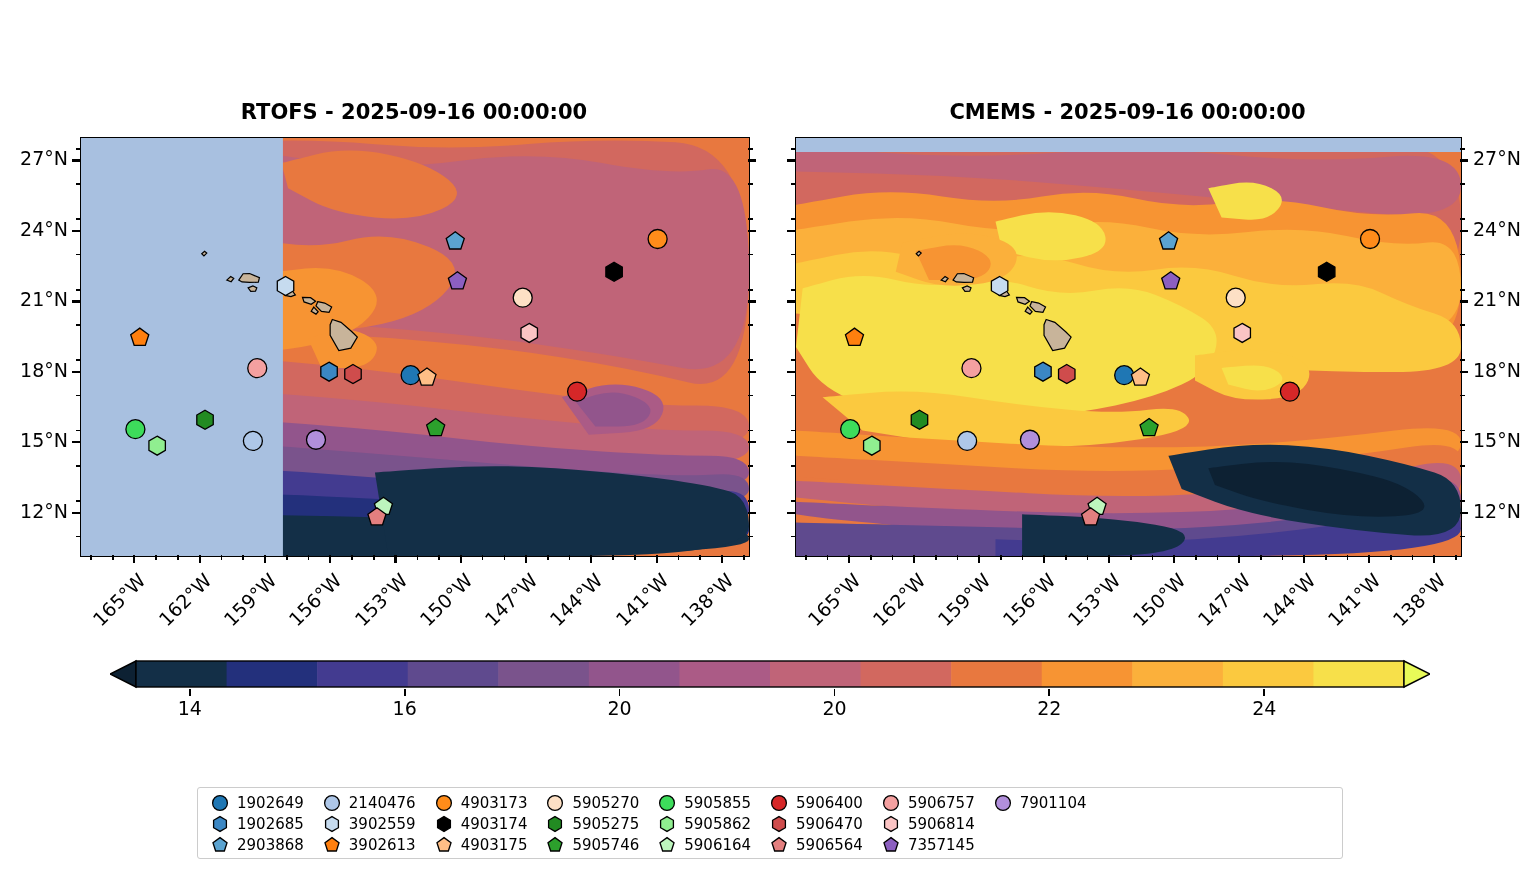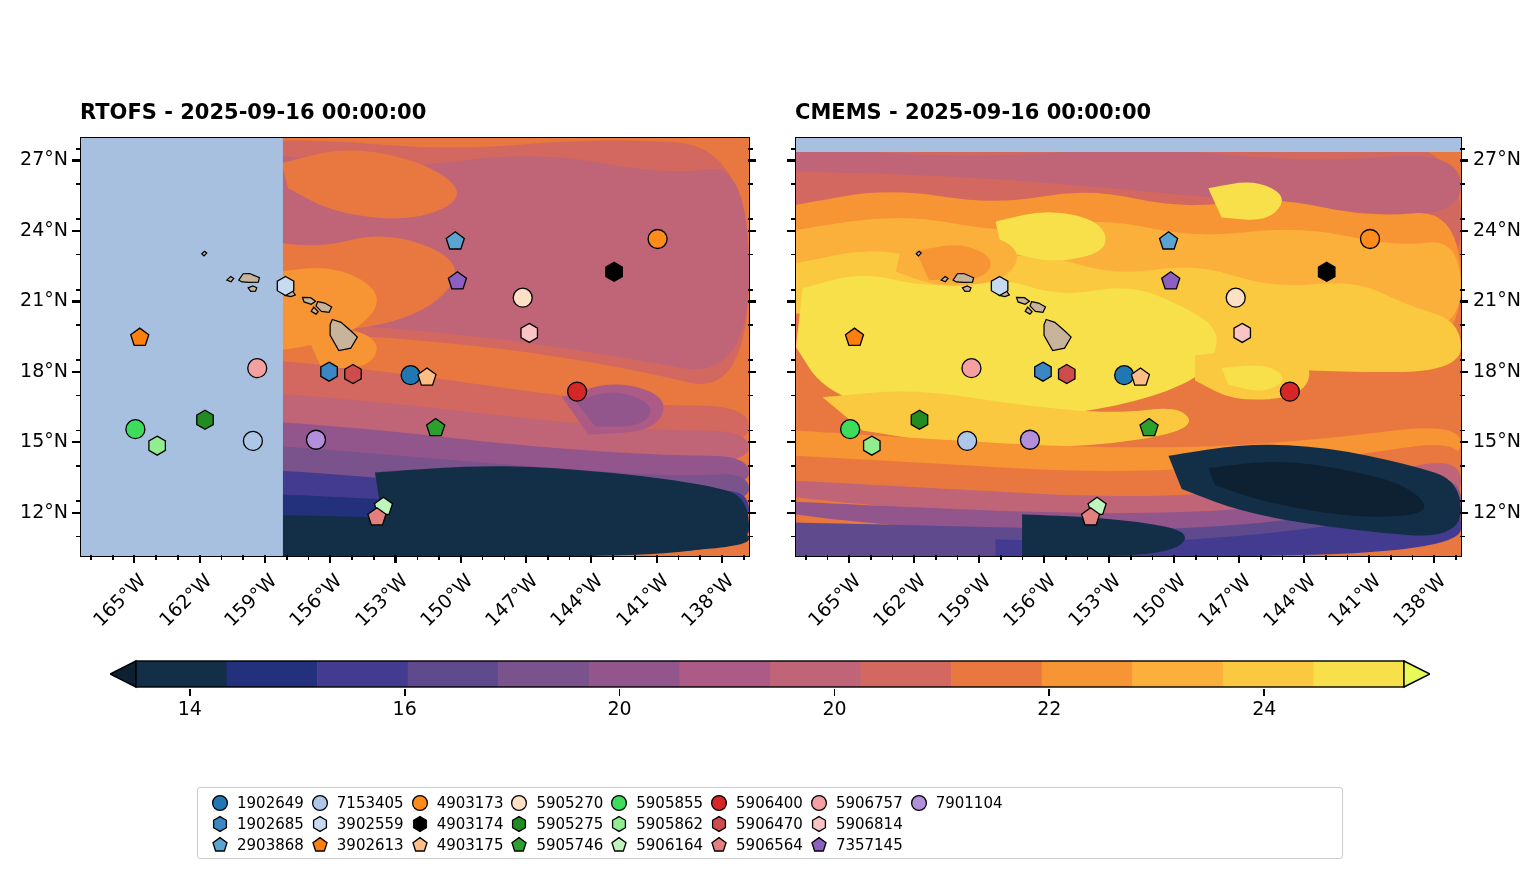--- a/index.html
+++ b/index.html
@@ -1,21 +1,21 @@
 <!DOCTYPE html>
 <html><head>
 <meta charset="utf-8">
 <style>
   html,body{margin:0;padding:0;background:#ffffff;}
   body{width:1540px;height:889px;position:relative;overflow:hidden;
        font-family:"DejaVu Sans","Liberation Sans",sans-serif;color:#000;}
   .fig{position:absolute;inset:0;}
   #figtitle{position:absolute;left:0;top:6px;width:1540px;text-align:center;
             font-size:34px;font-weight:bold;letter-spacing:.2px;}
-  .paneltitle{position:absolute;font-size:21px;font-weight:bold;text-align:left;}
+  .paneltitle{position:absolute;font-size:21px;font-weight:bold;text-align:center;}
   #t-left{left:80px;top:100px;width:668px;}
   #t-right{left:795px;top:100px;width:665px;}
   .axbox{position:absolute;border:1.6px solid #000;overflow:hidden;background:#a8c0e0;}
   #ax-left{left:80px;top:137px;width:668px;height:418px;}
   #ax-right{left:795px;top:137px;width:665px;height:418px;}
   .axsvg{position:absolute;left:0;top:0;width:100%;height:100%;display:block;}
   .ticklabel{position:absolute;font-size:19px;white-space:nowrap;}
   .ylab-l{text-align:right;}
   .lonlab{position:absolute;font-size:19px;white-space:nowrap;
           transform:rotate(-45deg);transform-origin:100% 0;text-align:right;}
@@ -23,21 +23,21 @@
   #cbarwrap{position:absolute;left:110px;top:659px;width:1320px;height:30px;}
   .cblabel{position:absolute;font-size:19px;text-align:center;}
   #cbtitle{position:absolute;left:0;top:716px;width:1540px;text-align:center;
            font-size:21px;font-weight:bold;}
   #searchwin{position:absolute;left:0;top:745px;width:1540px;text-align:center;
              font-size:15px;font-weight:bold;font-style:italic;}
   #legend{position:absolute;left:197px;top:787px;width:1146px;height:72px;
           border:1px solid #ccc;border-radius:3px;background:#fff;box-sizing:border-box;}
   #legendgrid{position:absolute;left:6px;top:4px;display:grid;
               grid-template-columns:repeat(5,1fr);grid-auto-flow:column;
-              grid-template-rows:repeat(3,21px);column-gap:0px;}
+              grid-template-rows:repeat(3,21px);column-gap:12px;}
   .legitem{display:flex;align-items:center;gap:7px;padding-left:6px;}
   .legitem svg{flex:0 0 auto;}
   .legtext{font-size:15px;white-space:nowrap;}
 </style>
 </head>
 <body>
 
 <div class="fig">
 
 
@@ -395,21 +395,21 @@
         <div class="legitem">
           <svg width="20" height="20" viewBox="0 0 20 20">
             <polygon points="10.00,2.60 17.04,7.71 14.35,15.99 5.65,15.99 2.96,7.71" fill="#5ba3d0" stroke="#000" stroke-width="1.3"></polygon>
           </svg>
           <span class="legtext">2903868</span>
         </div>
         <div class="legitem">
           <svg width="20" height="20" viewBox="0 0 20 20">
             <circle cx="10" cy="10" r="7.4" fill="#aec7e8" stroke="#000" stroke-width="1.3"></circle>
           </svg>
-          <span class="legtext">7153405</span>
+          <span class="legtext">2140476</span>
         </div>
         <div class="legitem">
           <svg width="20" height="20" viewBox="0 0 20 20">
             <polygon points="10.00,2.60 16.41,6.30 16.41,13.70 10.00,17.40 3.59,13.70 3.59,6.30" fill="#c6dbef" stroke="#000" stroke-width="1.3"></polygon>
           </svg>
           <span class="legtext">3902559</span>
         </div>
         <div class="legitem">
           <svg width="20" height="20" viewBox="0 0 20 20">
             <polygon points="10.00,2.60 17.04,7.71 14.35,15.99 5.65,15.99 2.96,7.71" fill="#ff7f0e" stroke="#000" stroke-width="1.3"></polygon>

